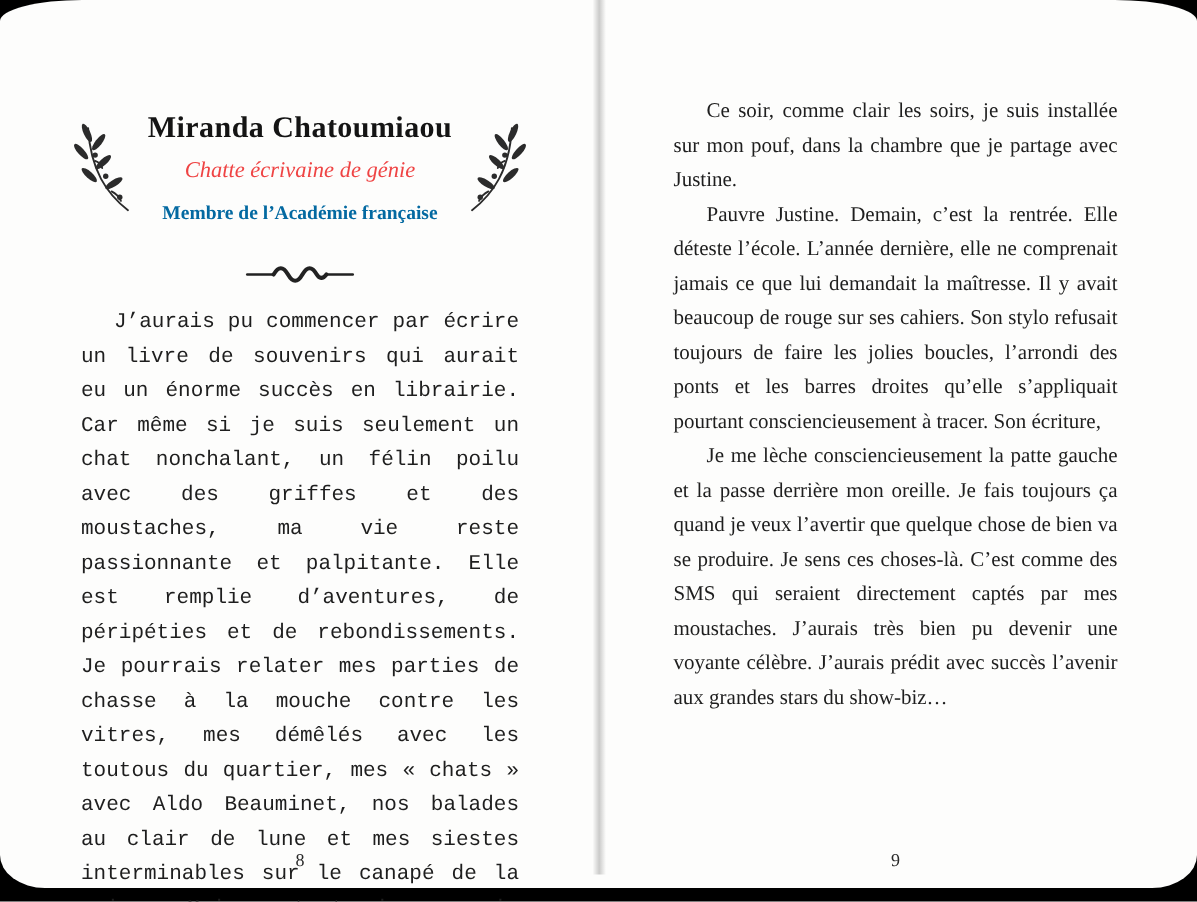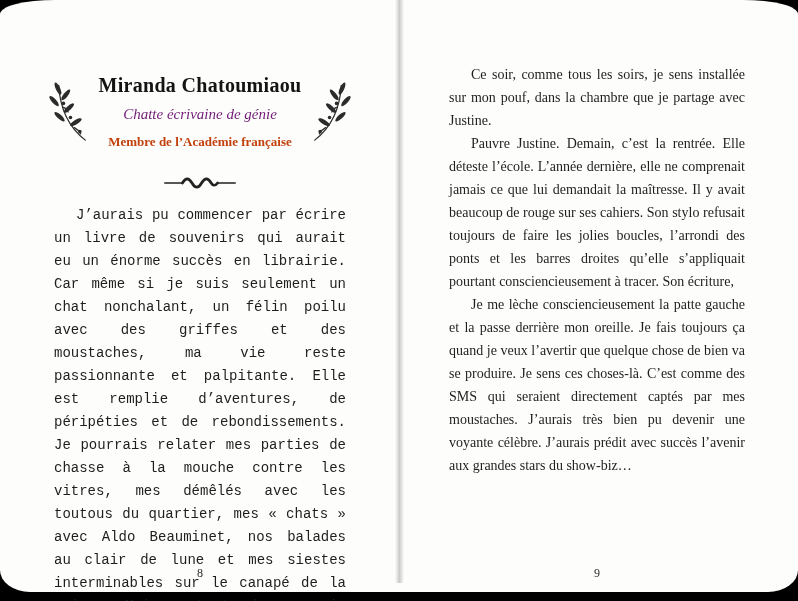--- a/index.html
+++ b/index.html
@@ -32,24 +32,24 @@
   .header{
     display:flex;align-items:center;justify-content:space-between;
     height:96px;
     margin:0 -14px;
   }
   .header-text{flex:1;text-align:center;}
   .book-title{
     font-size:20px;font-weight:700;letter-spacing:0.3px;color:#141414;
   }
   .book-subtitle{
-    font-size:15px;font-style:italic;margin-top:9px;color:#701a75;
+    font-size:15px;font-style:italic;margin-top:9px;color:#ef4444;
   }
   .book-affiliation{
-    font-size:13px;font-weight:700;margin-top:11px;color:#c2410c;
+    font-size:13px;font-weight:700;margin-top:11px;color:#0369a1;
   }
   .branch{width:50px;height:80px;flex:0 0 auto;}
   .branch.mirror{transform:scaleX(-1);}
   .divider-wrap{text-align:center;margin-top:15px;height:16px;}
   .body-text{margin-top:13px;font-family:Liberation Mono, monospace;}
   .body-text p, .page-right p{
     margin:0;
     font-size:14px;
     line-height:23px;
     text-align:justify;
@@ -126,20 +126,20 @@
       </svg>
     </div>
 
     <div class="body-text">
       <p>J’aurais pu commencer par écrire un livre de souvenirs qui aurait eu un énorme succès en librairie. Car même si je suis seulement un chat nonchalant, un félin poilu avec des griffes et des moustaches, ma vie reste passionnante et palpitante. Elle est remplie d’aventures, de péripéties et de rebondissements. Je pourrais relater mes parties de chasse à la mouche contre les vitres, mes démêlés avec les toutous du quartier, mes « chats » avec Aldo Beauminet, nos balades au clair de lune et mes siestes interminables sur le canapé de la maison. Mais surtout, je pourrais raconter mes longues soirées de confidences avec Justine, ma petite maîtresse adorée…</p>
       <p>C’est sûr, il faudrait plus de mille pages pour écrire toute ma vie.</p>
     </div>
   </div>
 
   <div class="page-right">
-    <p>Ce soir, comme tous les soirs, je sens installée sur mon pouf, dans la chambre que je partage avec Justine.</p>
+    <p>Ce soir, comme clair les soirs, je suis installée sur mon pouf, dans la chambre que je partage avec Justine.</p>
     <p>Pauvre Justine. Demain, c’est la rentrée. Elle déteste l’école. L’année dernière, elle ne comprenait jamais ce que lui demandait la maîtresse. Il y avait beaucoup de rouge sur ses cahiers. Son stylo refusait toujours de faire les jolies boucles, l’arrondi des ponts et les barres droites qu’elle s’appliquait pourtant consciencieusement à tracer. Son écriture,</p>
     <p>Je me lèche consciencieusement la patte gauche et la passe derrière mon oreille. Je fais toujours ça quand je veux l’avertir que quelque chose de bien va se produire. Je sens ces choses-là. C’est comme des SMS qui seraient directement captés par mes moustaches. J’aurais très bien pu devenir une voyante célèbre. J’aurais prédit avec succès l’avenir aux grandes stars du show-biz…</p>
   </div>
 
   <div class="folio folio-left">8</div>
   <div class="folio folio-right">9</div>
 </div>
 
 </body></html>

